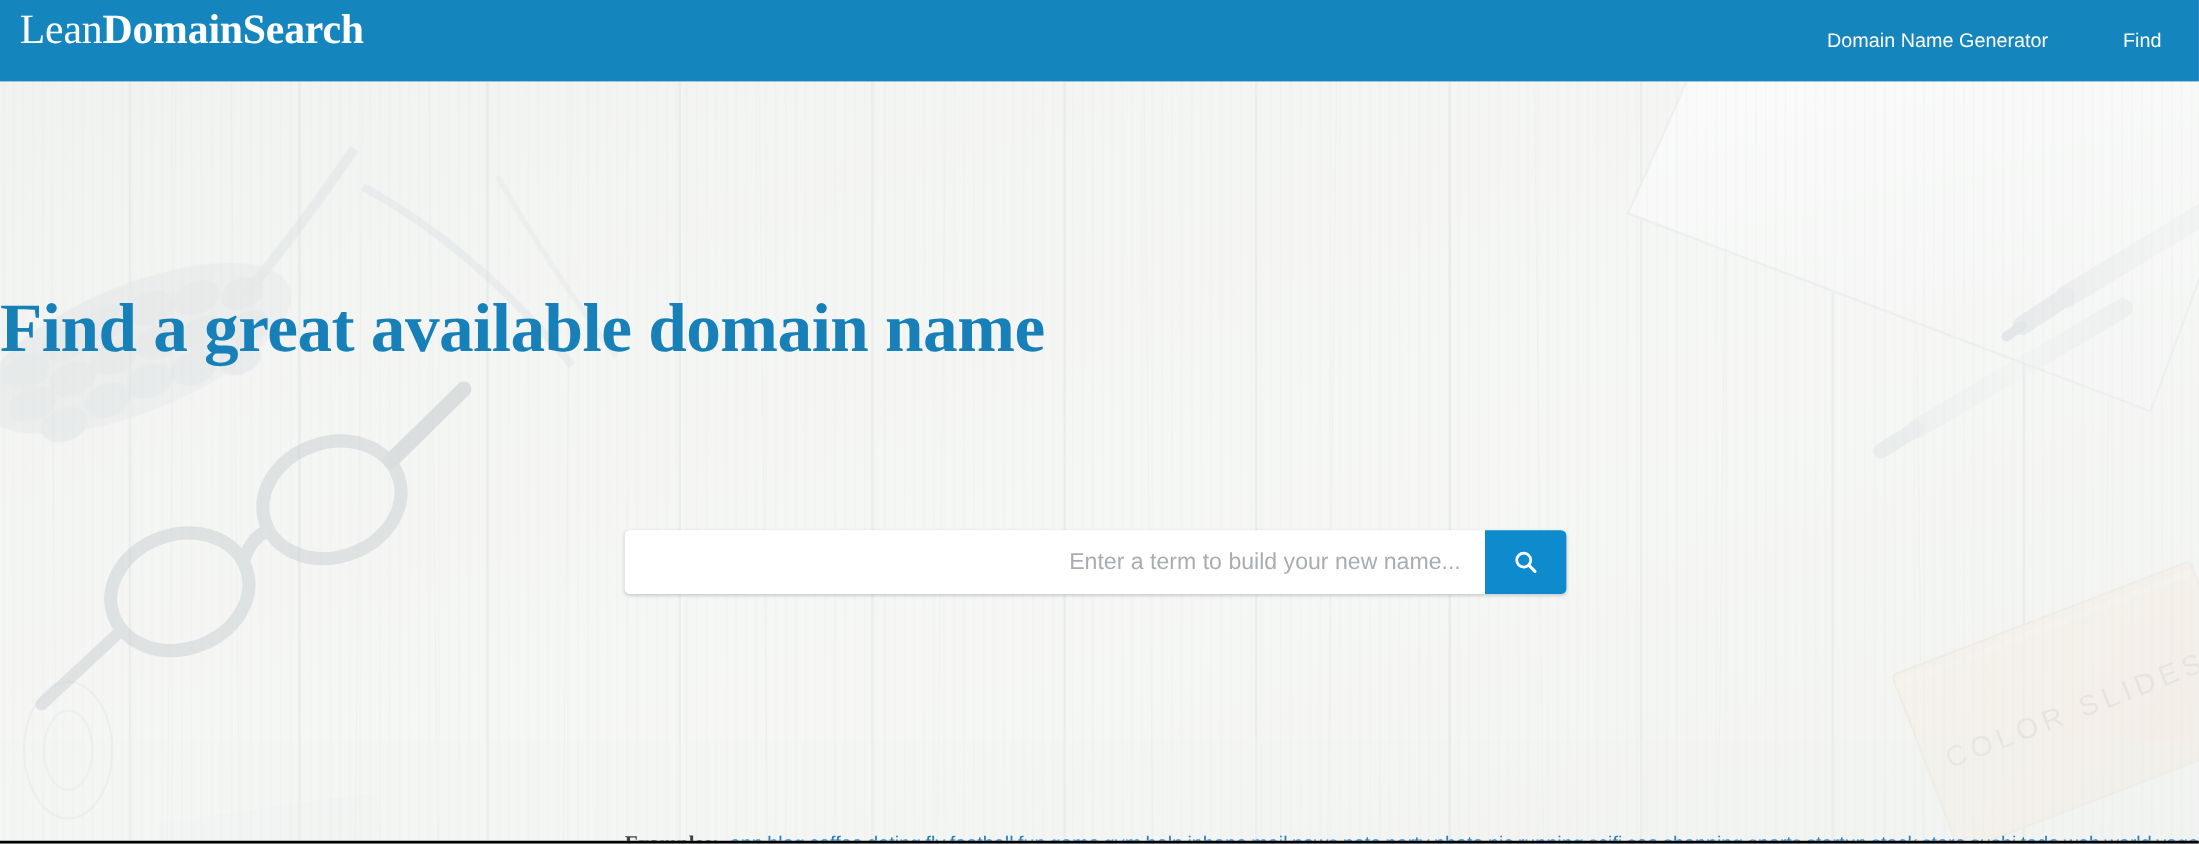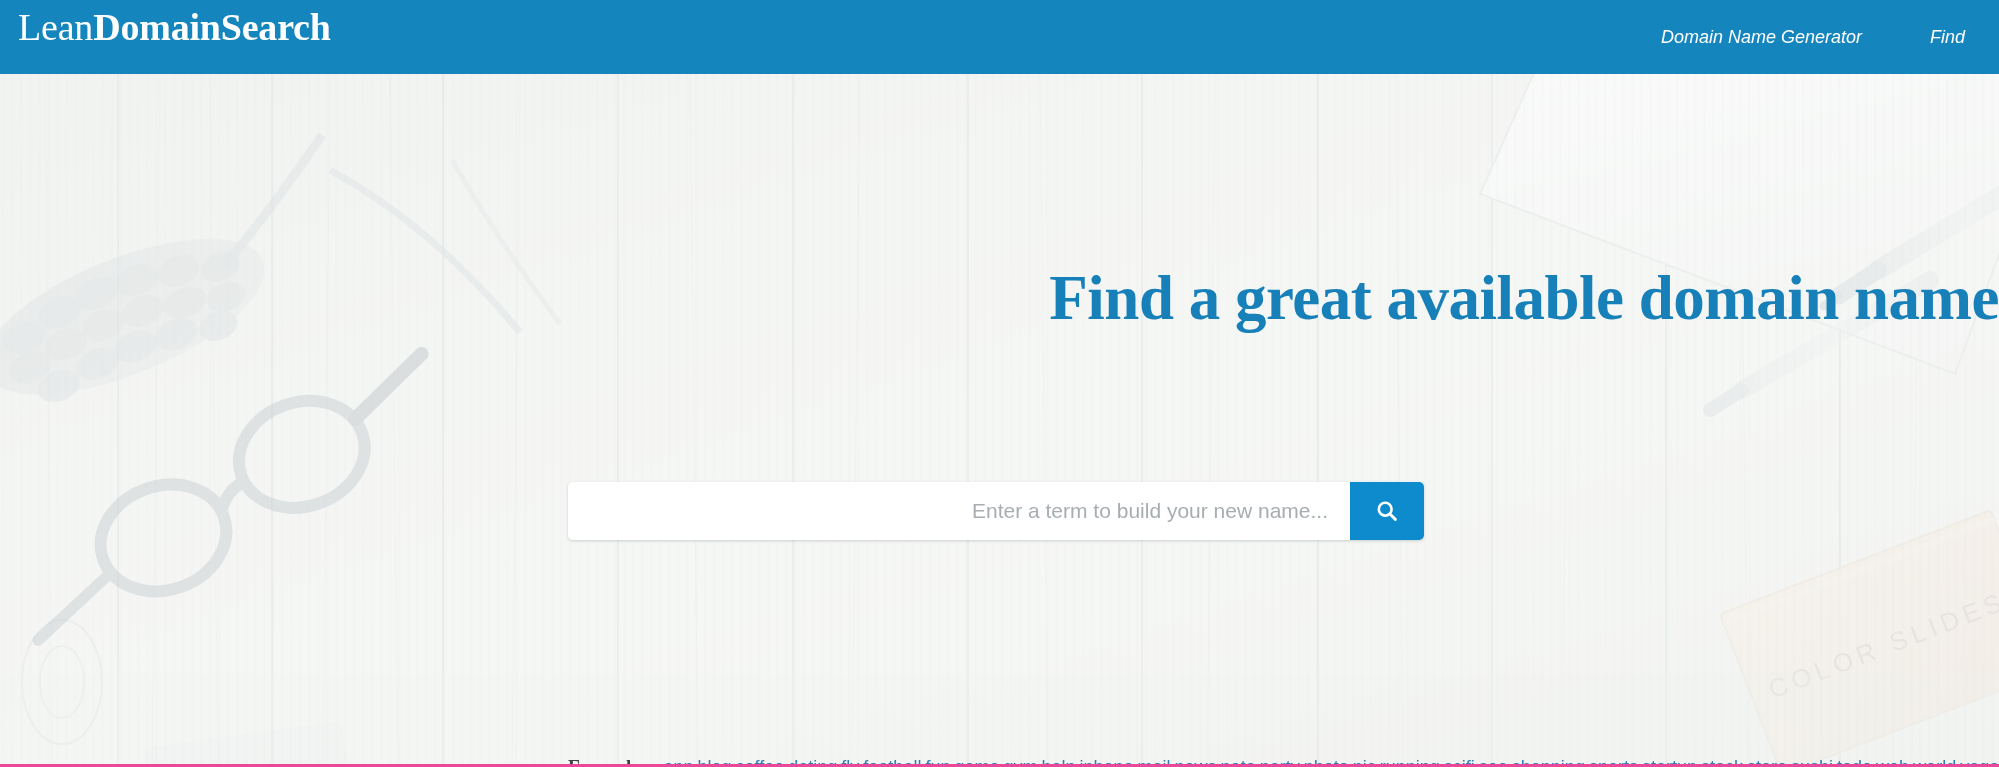--- a/index.html
+++ b/index.html
@@ -10,21 +10,21 @@
     overflow: hidden;
     font-family: "Liberation Sans", sans-serif;
     background: #eef0ef;
   }
 
   .page {
     position: relative;
     width: 1999px;
     height: 767px;
     overflow: hidden;
-    border-bottom: 3px solid #ec4899;
+    border-bottom: 3px solid #000000;
   }
 
   
   .header {
     position: absolute;
     top: 0; left: 0;
     width: 1999px;
     height: 74px;
     background: #1585be;
     z-index: 40;
@@ -44,21 +44,20 @@
   }
   .logo .light { font-weight: 400; }
   .logo .bold  { font-weight: 700; }
 
   .nav {
     position: absolute;
     right: 0; top: 0;
     height: 74px;
     display: flex;
     align-items: center;
-    font-style: italic;
   }
   .nav a {
     color: #ffffff;
     text-decoration: none;
     font-size: 18px;
     font-family: "Liberation Sans", sans-serif;
     padding: 0 34px;
     white-space: nowrap;
     line-height: 74px;
   }
@@ -108,21 +107,21 @@
     width: 1999px;
     height: 690px;
     z-index: 20;
   }
 
   .headline {
     position: absolute;
     top: 182px;
     left: 0;
     width: 1999px;
-    text-align: right;
+    text-align: left;
     font-family: "Liberation Serif", "DejaVu Serif", serif;
     font-weight: 700;
     font-size: 63px;
     line-height: 84px;
     color: #1780b8;
     letter-spacing: -0.5px;
   }
   .headline .l2 { display: block; }
 
   

